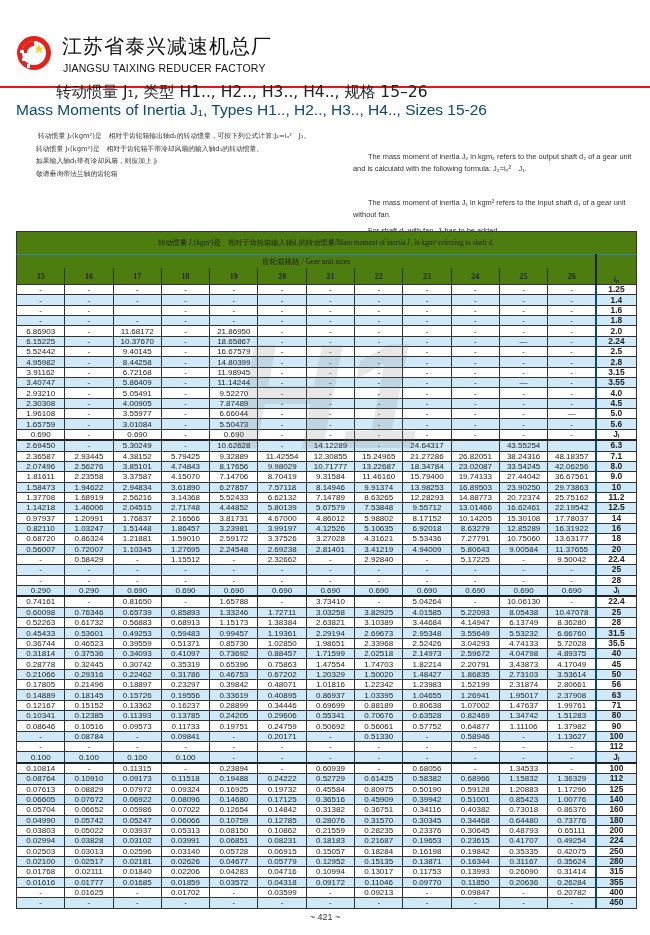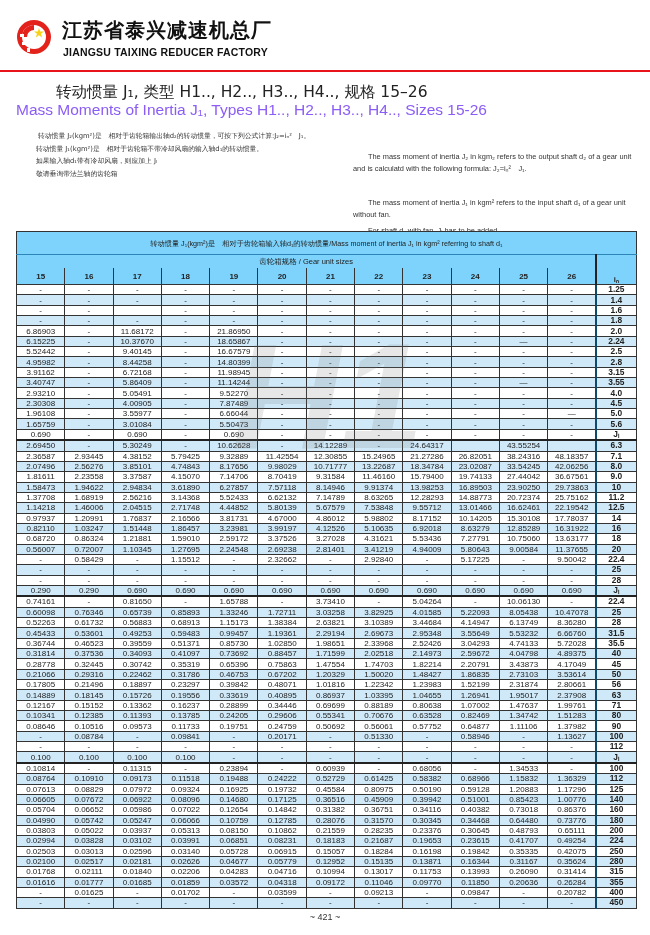--- a/index.html
+++ b/index.html
@@ -1,35 +1,35 @@
 <!DOCTYPE html>
 <html><head>
 <meta charset="utf-8">
 <style>
   html, body { margin: 0; padding: 0; background: #ffffff; }
   body { width: 650px; height: 935px; position: relative; overflow: hidden; font-family: "Liberation Sans", sans-serif; color: #222; }
-  .header { position: absolute; left: 0; top: 0; width: 650px; height: 72px; font-weight: bold; }
+  .header { position: absolute; left: 0; top: 16px; width: 650px; height: 72px; }
   .logo { position: absolute; left: 16px; top: 16px; width: 36px; height: 42px; }
   .brand-cn { position: absolute; left: 62px; top: 17px; font-size: 20px; letter-spacing: 1px; color: #111; font-family: "DejaVu Sans", sans-serif; }
   .brand-en { position: absolute; left: 63px; top: 46px; font-size: 10.5px; color: #111; letter-spacing: 0.2px; }
   .redline { position: absolute; left: 0; top: 70px; width: 650px; height: 2px; background: #e8141b; }
   .title-cn { position: absolute; left: 16px; top: 82px; font-size: 15.5px; color: #222; font-family: "DejaVu Sans", sans-serif; margin-left: 40px; }
-  .title-en { position: absolute; left: 16px; top: 101px; font-size: 15.5px; color: #8b5cf6; }
+  .title-en { position: absolute; left: 16px; top: 101px; font-size: 15.5px; color: #0c4a6e; }
   .note-left { position: absolute; left: 26px; top: 130px; width: 300px; font-size: 6.8px; line-height: 12.5px; color: #333; font-family: "DejaVu Sans", sans-serif; }
   .note-left p { margin: 0; }
   .note-left .ind { text-indent: 12px; }
   .note-left .pl { padding-left: 10px; }
   .note-right { position: absolute; left: 353px; top: 128px; width: 290px; font-size: 7.4px; line-height: 11.5px; color: #333; }
   .note-right p { margin: 0 0 5px 0; }
   .note-right .ind { text-indent: 15px; margin-top: 23px; }
   .note-right .pl { padding-left: 15px; }
 
   .tbl { position: absolute; left: 16px; top: 231px; width: 620px; border-collapse: collapse; table-layout: fixed; font-size: 8px; }
   .tbl td, .tbl th { border: 1px solid #333; text-align: center; padding: 0; height: 9.35px; line-height: 9px; white-space: nowrap; overflow: hidden; }
-  .tbl th { background: #7dd3fc; font-weight: normal; }
+  .tbl th { background: #4d7c0f; font-weight: normal; font-family: Liberation Serif, serif; }
   .tbl .cap th { height: 22px; font-size: 7.2px; border-bottom: 1px solid #2e86b8; }
   .tbl .grp th { height: 13px; font-size: 7.5px; border-top: none; border-bottom: none; }
   .tbl .hdr th { height: 16px; font-weight: bold; font-size: 8px; border-top: none; text-align: center; }
   .tbl tbody tr.odd td { background: #ffffff; }
   .tbl tbody tr.even td { background: #cfe9f8; }
   .tbl td.ih { font-weight: bold; font-size: 8.4px; border-left: 2px solid #0c4a6e; }
   .tbl tr.jl td { border-bottom: 2px solid #222; }
   .tbl th.ihh { border-left: 2px solid #222; }
 
   .watermark { position: absolute; left: 232px; top: 310px; font-size: 150px; font-weight: bold; font-style: italic; color: rgba(120,120,120,0.18); pointer-events: none; font-family: "Liberation Sans", sans-serif; }

